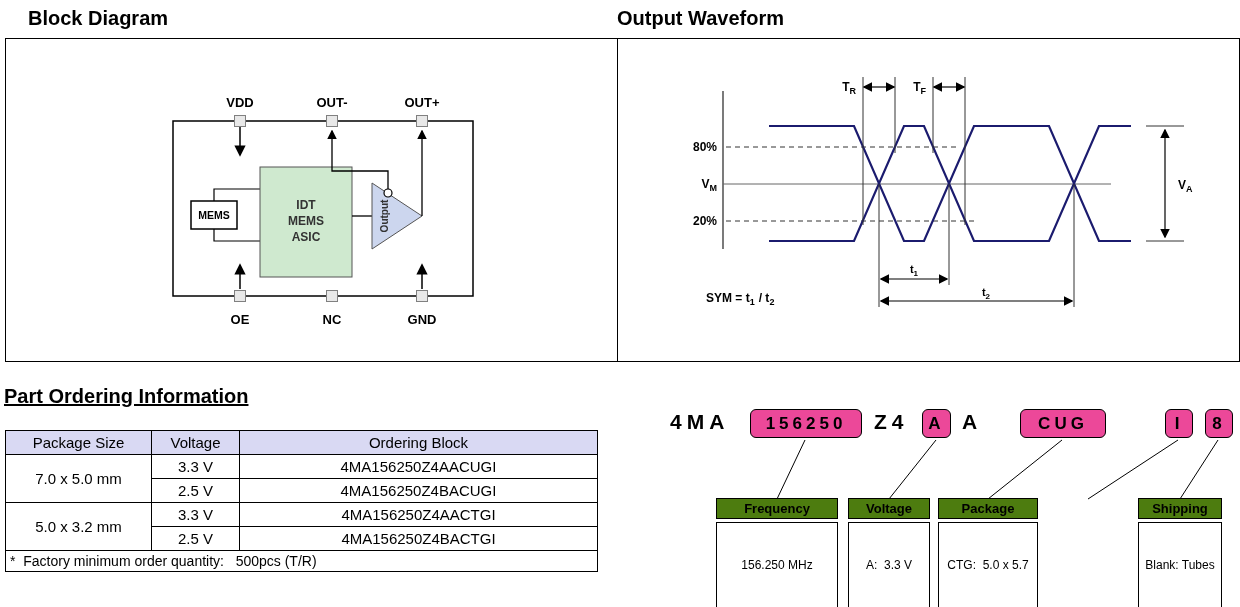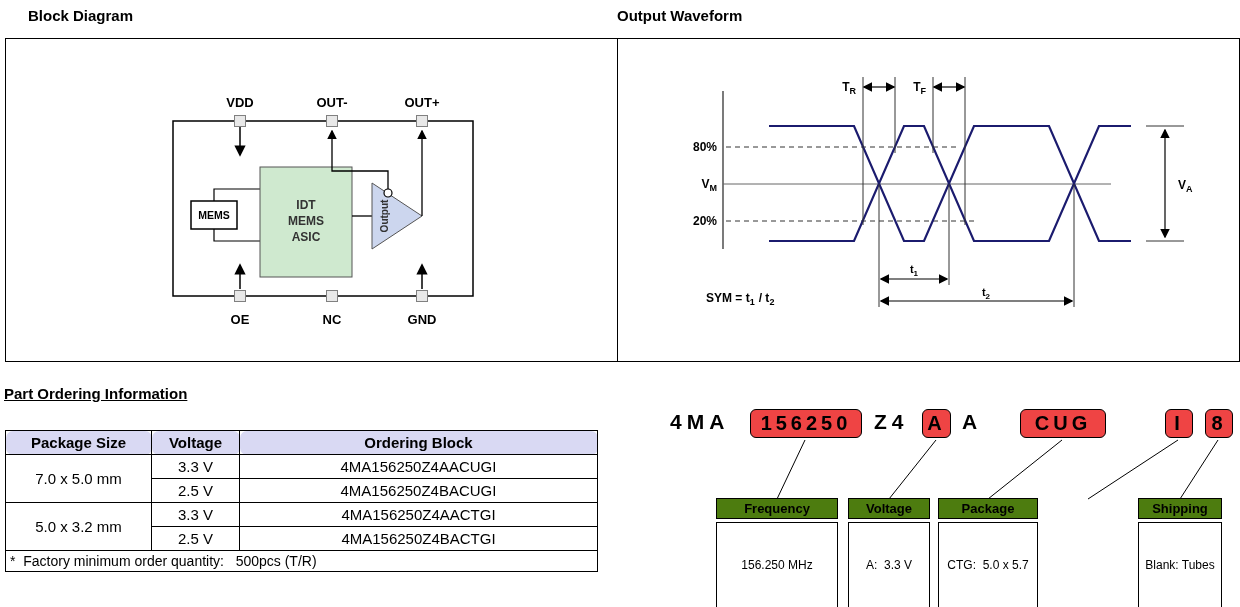--- a/index.html
+++ b/index.html
@@ -1,43 +1,43 @@
 <!DOCTYPE html>
 <html><head>
 <meta charset="utf-8">
 <style>
   html,body{margin:0;padding:0;}
   body{
     width:1240px;height:607px;position:relative;background:#fff;
     font-family:"Liberation Sans", sans-serif;color:#000;overflow:hidden;
   }
-  .sec-title{position:absolute;font-size:15px;font-weight:bold;}
+  .sec-title{position:absolute;font-size:20px;font-weight:bold;}
   .panel{position:absolute;border:1px solid #000;background:#fff;}
   #panel-block{left:5px;top:38px;width:606px;height:322px;padding-left:44px;}
   #panel-wave{left:617px;top:38px;width:621px;height:322px;}
   svg text{font-family:"Liberation Sans", sans-serif;}
   .bd-pinlabel{font-size:13px;font-weight:bold;}
   .bd-inner{font-size:12px;font-weight:bold;fill:#333;}
   .wv-lab{font-size:12px;font-weight:bold;fill:#000;}
   .wv-small{font-size:11px;font-weight:bold;fill:#000;}
 
   
   #ordering-table{position:absolute;left:5px;top:430px;border-collapse:collapse;
     border:1.5px solid #000;table-layout:fixed;}
   #ordering-table th,#ordering-table td{border:1px solid #000;font-size:15px;
     padding:2px 4px;text-align:center;height:19px;}
-  #ordering-table th{background:#d9d9f3;font-weight:bold;border-radius:7px;}
+  #ordering-table th{background:#d9d9f3;font-weight:normal;}
   #ordering-table td.foot{text-align:left;font-size:14px;white-space:pre;height:16px;}
 
   
   #decoder{position:absolute;left:660px;top:398px;width:580px;height:209px;}
   #decoder-lines{position:absolute;left:0;top:0;}
   .pn{position:absolute;top:12px;font-size:21px;font-weight:bold;letter-spacing:5px;white-space:nowrap;}
   .pnbox{position:absolute;top:11px;height:27px;line-height:27px;border:1.6px solid #000;
-    border-radius:6px;text-align:center;font-size:20px;font-weight:bold;letter-spacing:4px;background:#ef4444;}
+    border-radius:6px;text-align:center;font-size:17px;font-weight:bold;letter-spacing:4px;background:#ec4899;}
   .cat{position:absolute;top:100px;}
   .cat-h{border:1px solid #000;background:#4d7c0f;font-weight:bold;font-size:13px;
     text-align:center;padding:2px 0;}
   .cat-v{border:1px solid #000;background:#fff;font-size:12px;text-align:center;
     padding:2px 2px;margin-top:3px;white-space:pre;line-height:1.35;}
 </style>
 </head>
 <body>
 
 <div>

